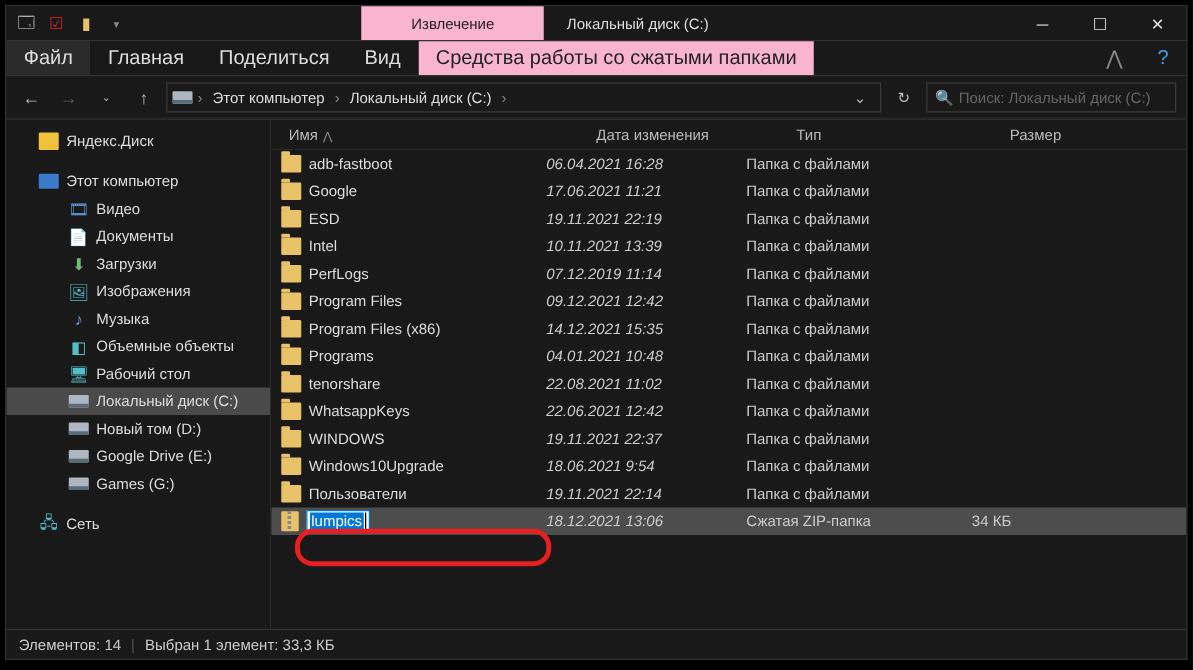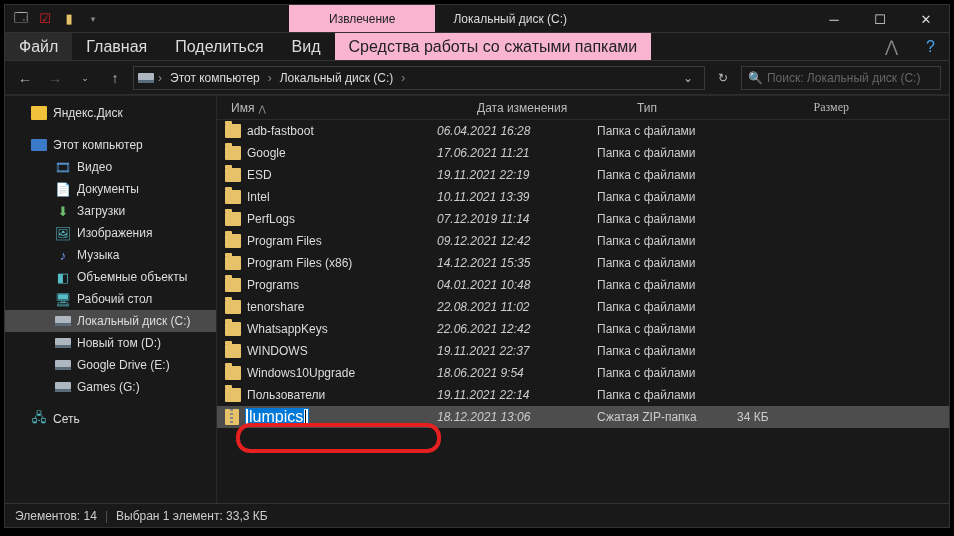--- a/index.html
+++ b/index.html
@@ -37,36 +37,36 @@
   .tree-item.level2 { padding-left: 50px; }
   .tree-item.selected { background: #4a4a4a; }
   .tree-group-gap { height: 10px; }
   .ticon { width:16px; height:16px; display:inline-flex; align-items:center; justify-content:center; font-size:13px;}
 
   .details { flex:1; display:flex; flex-direction:column; background:#191919; }
   .headers { display:flex; height:24px; align-items:center; border-bottom:1px solid #2a2a2a; color:#bbb; font-size:12px;}
   .col-name { width:260px; padding-left:14px;}
   .col-date { width:160px; }
   .col-type { width:140px; }
-  .col-size { width:90px; text-align:right; padding-right:18px;font-family:Liberation Serif, serif;}
+  .col-size { width:90px; text-align:right; padding-right:18px;}
   .sort-ind { font-size:9px; margin-left:4px; color:#999;}
 
   .rows { flex:1; overflow:hidden; }
   .row { display:flex; align-items:center; height:22px; padding-left:8px; }
   .row.selected { background:#4d4d4d; }
   .row .cell-name { width:212px; display:flex; align-items:center; gap:6px; }
   .row .cell-date { width:160px; color:#ccc;font-style:italic; }
   .row .cell-type { width:140px; color:#ccc; }
-  .row .cell-size { width:90px; padding-right:18px; color:#ccc;}
+  .row .cell-size { width:90px; text-align:right; padding-right:18px; color:#ccc;}
   .folder-icon { width:16px; height:14px; background:#e8c268; border-radius:1px; position:relative; }
   .folder-icon::before{content:"";position:absolute;top:-3px;left:0;width:7px;height:3px;background:#e8c268;border-radius:1px 1px 0 0;}
   .zip-icon { width:14px; height:16px; background:#e8c268; border-radius:1px; position:relative; }
   .zip-icon::after{content:"";position:absolute;left:5px;top:0;width:3px;height:16px;background:repeating-linear-gradient(#888 0 2px,#e8c268 2px 4px);}
   .rename-box { background:#fff; border:1px solid #0078d7; height:18px; padding:0 2px; display:flex; align-items:center;}
-  .rename-text { background:#0078d7; color:#fff; padding:0 1px; font-size:16px; }
+  .rename-text { background:#0078d7; color:#fff; padding:0 1px; font-size:12px; }
   .rename-caret { width:1px; height:14px; background:#000; margin-left:1px;}
   .highlight-ring { position:absolute; border:4px solid #e62020; border-radius:14px; pointer-events:none;}
 
   
   .status { height:24px; border-top:1px solid #333; display:flex; align-items:center; padding:0 10px; gap:4px; color:#ccc;}
   .status-sep { color:#555; margin:0 4px;}
 
   .yicon{width:16px;height:14px;background:#f0c23c;border-radius:1px;}
   .pcicon{width:16px;height:12px;background:#3a7ac8;border-radius:1px;}
   .vidicon{color:#5aa0e0;}

